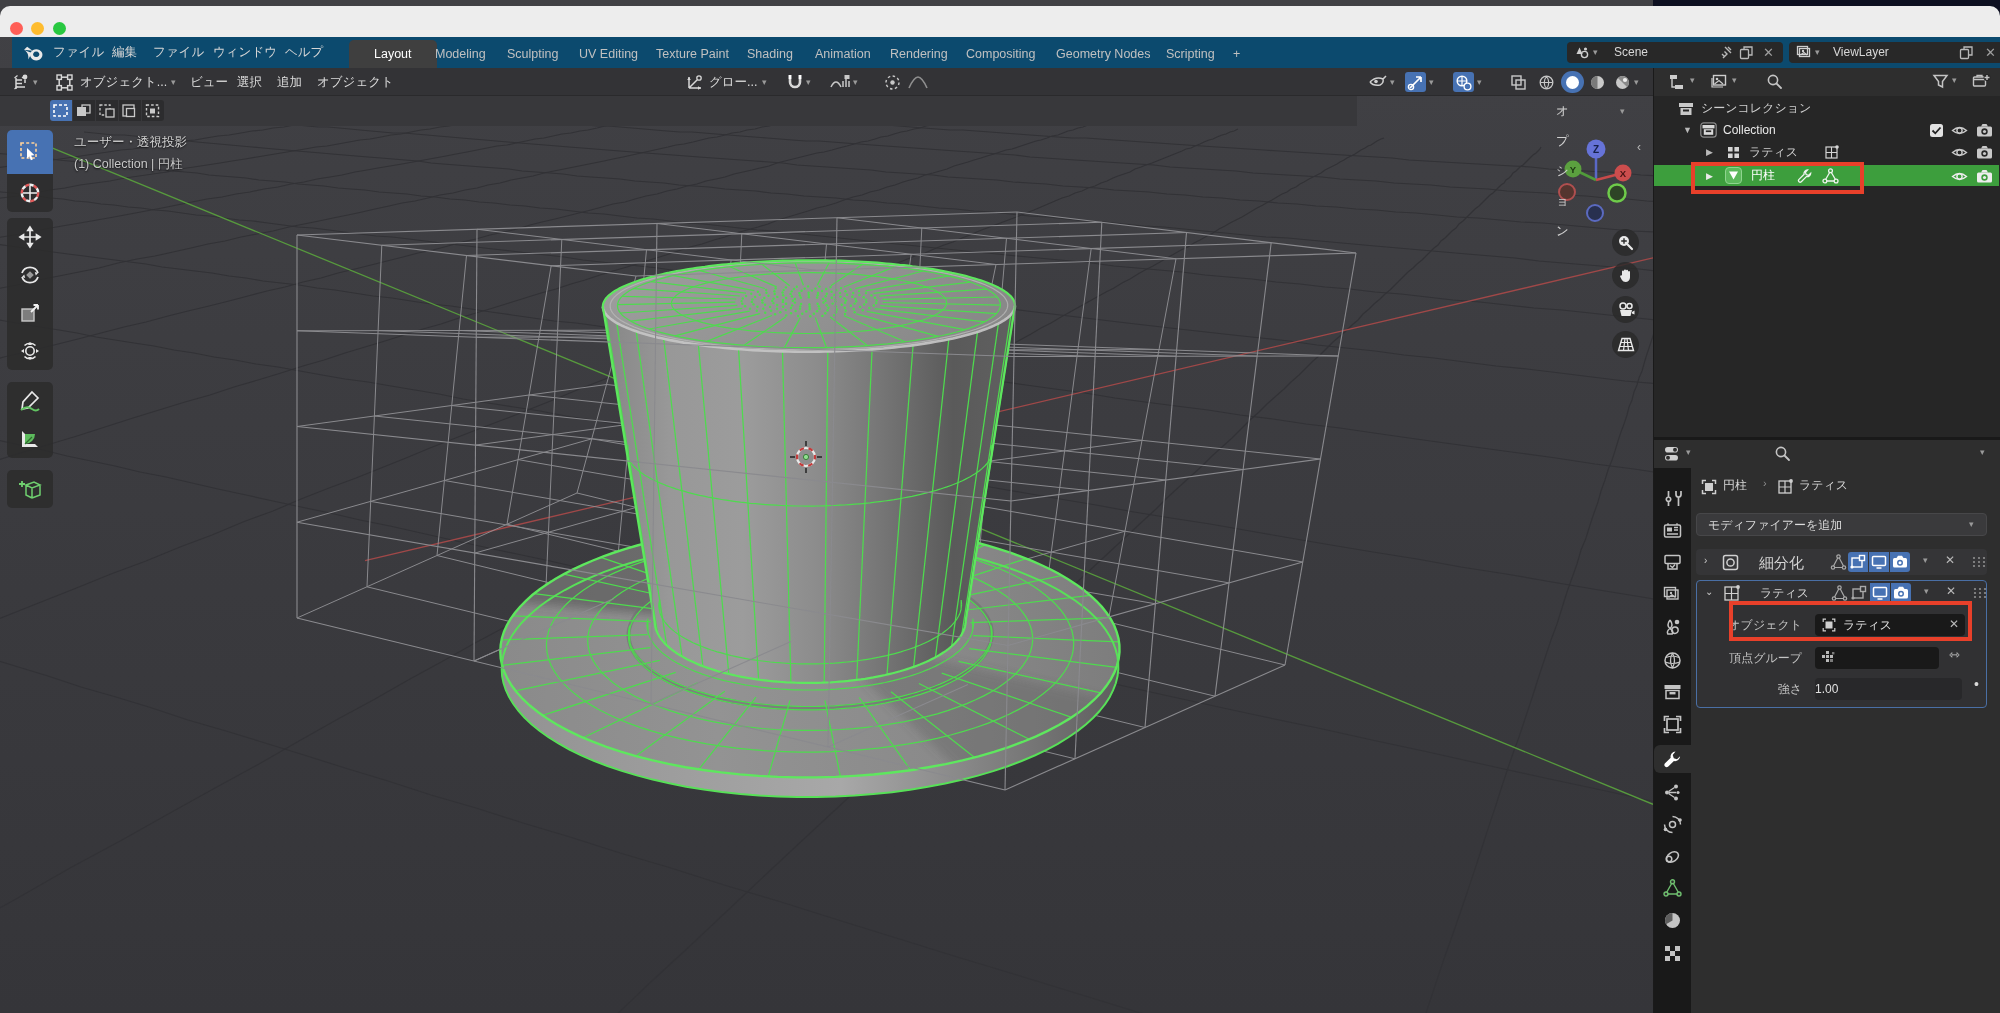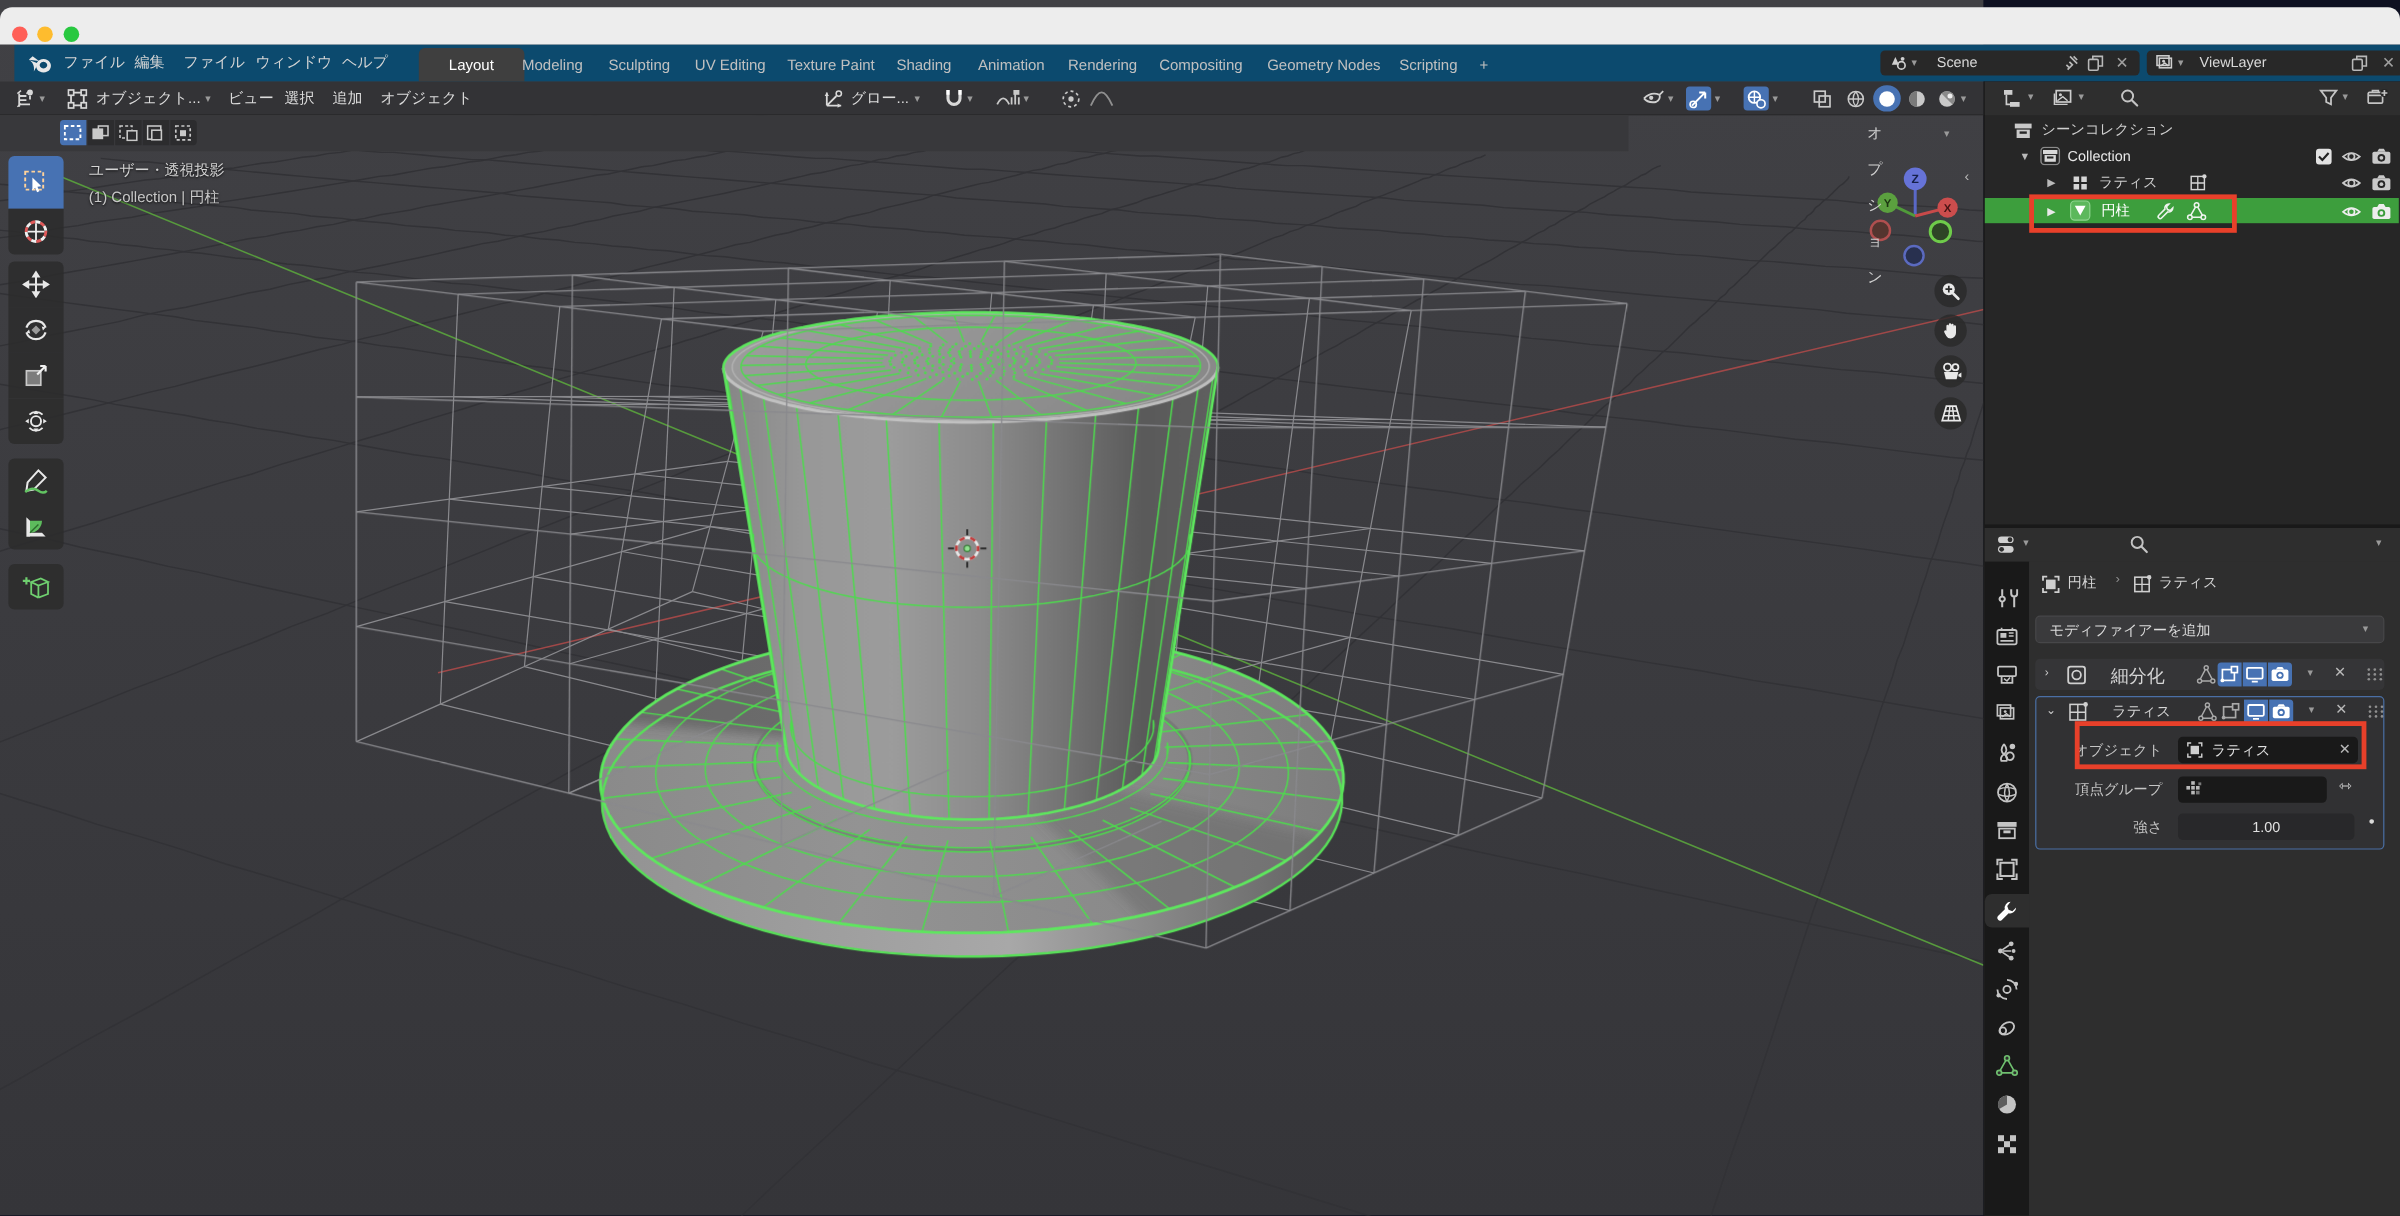--- a/index.html
+++ b/index.html
@@ -1052,20 +1052,20 @@
                 <rect x="5" y="5" width="3" height="3"></rect>
                 <rect x="9" y="5" width="3" height="3"></rect>
                 <rect x="5" y="9" width="3" height="3"></rect>
                 <rect x="9" y="9" width="3" height="3" fill="#7a7a7a"></rect>
                 <rect x="11" y="2" width="2.4" height="2.4" fill="#7a7a7a"></rect>
               </g>
             </svg>
  </div>
  <span class="abs" style="left:252px;top:66px;color:#c9c9c9;font-size:13px">⇿</span>
  <span class="lbl" style="left:40px;top:97px;width:65px">強さ</span>
- <div class="fld" style="left:118px;top:97px;width:147px;background:#28282a;text-align:center">1.00</div>
+ <div class="fld" style="left:118px;top:97px;width:147px;background:#28282a;text-align:left">1.00</div>
  <span class="abs" style="left:277px;top:95px;color:#d9d9d9;font-size:14px">•</span>
 </div>
 <div class="abs" style="left:38px;top:133px;width:243px;height:40px;border:4px solid #e8402a;z-index:6"></div>
 
  </div>
 </div>
 
 </div>
 </body></html>

